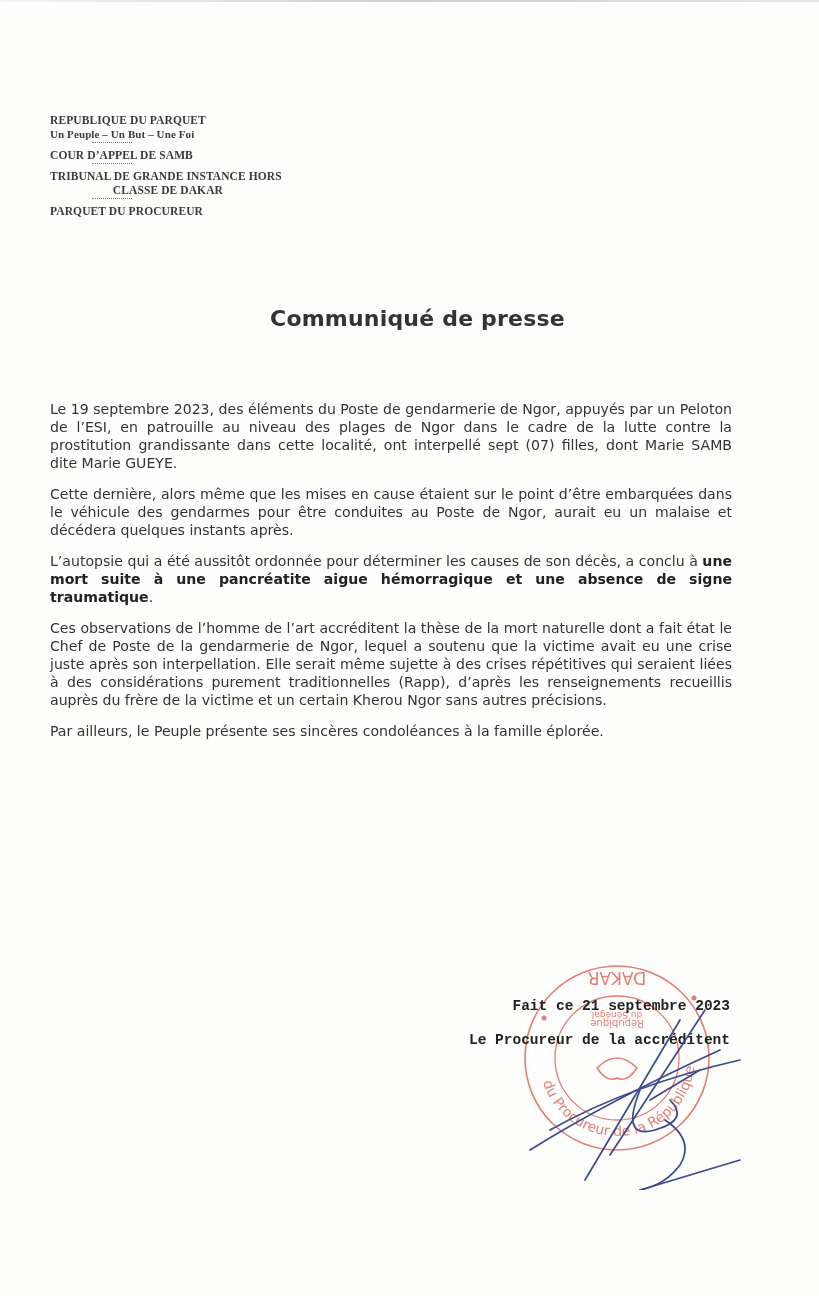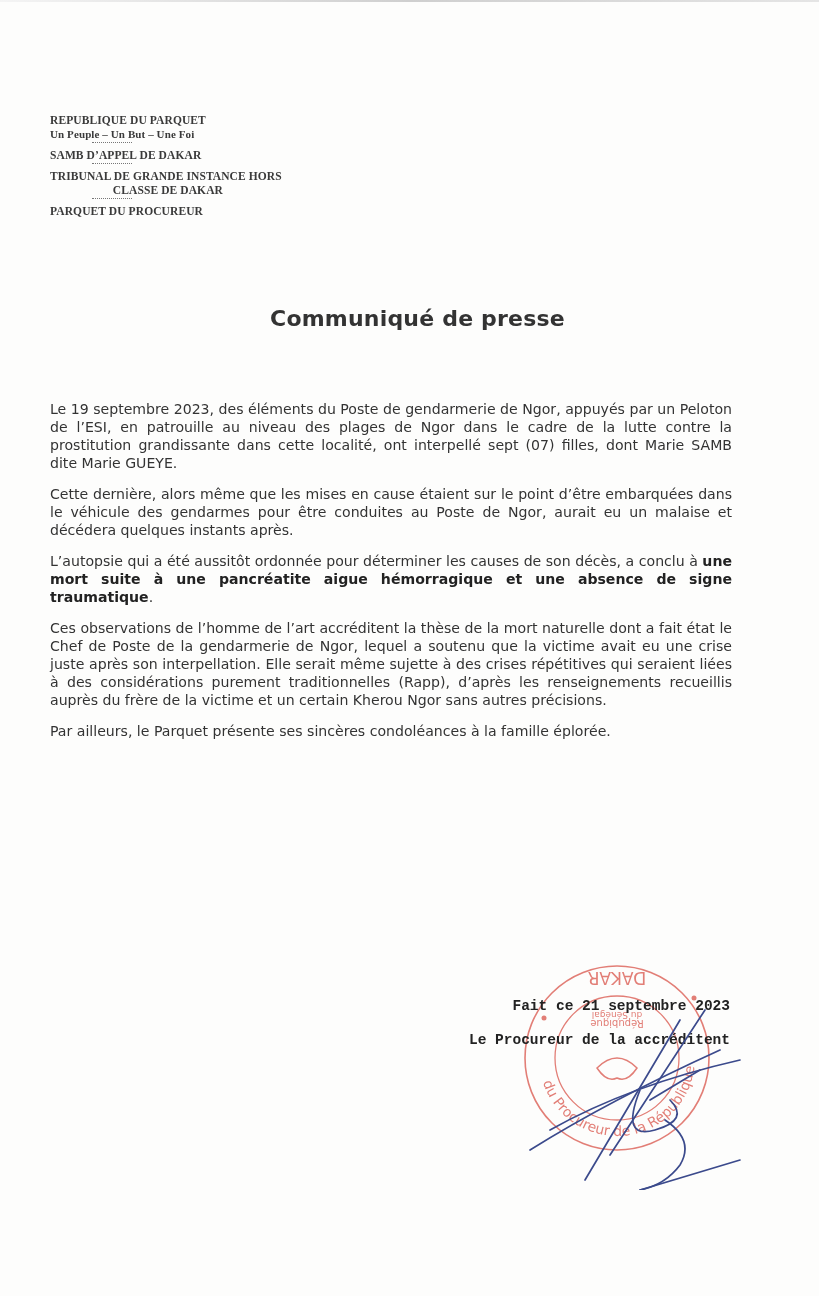--- a/index.html
+++ b/index.html
@@ -66,36 +66,36 @@
   </style>
 </head>
 <body>
 
 <div class="top-edge"></div>
 
 <div class="header">
   <span class="line">REPUBLIQUE DU PARQUET</span>
   <span class="line motto">Un Peuple – Un But – Une Foi</span>
   <span class="sep"></span>
-  <span class="line">SAMB D’APPEL DE DAKAR</span>
+  <span class="line">COUR D’APPEL DE SAMB</span>
   <span class="sep"></span>
   <span class="line">TRIBUNAL DE GRANDE INSTANCE HORS</span>
   <span class="line indent">CLASSE DE DAKAR</span>
   <span class="sep"></span>
   <span class="line">PARQUET DU PROCUREUR</span>
 </div>
 
 <div class="title">Communiqué de presse</div>
 
 <div class="body-text">
   <p>Le 19 septembre 2023, des éléments du Poste de gendarmerie de Ngor, appuyés par un Peloton de l’ESI, en patrouille au niveau des plages de Ngor dans le cadre de la lutte contre la prostitution grandissante dans cette localité, ont interpellé sept (07) filles, dont Marie SAMB dite Marie GUEYE.</p>
   <p>Cette dernière, alors même que les mises en cause étaient sur le point d’être embarquées dans le véhicule des gendarmes pour être conduites au Poste de Ngor, aurait eu un malaise et décédera quelques instants après.</p>
   <p><span>L’autopsie qui a été aussitôt ordonnée pour déterminer les causes de son décès, a conclu à </span><span class="bold">une mort suite à une pancréatite aigue hémorragique et une absence de signe traumatique</span><span>.</span></p>
   <p>Ces observations de l’homme de l’art accréditent la thèse de la mort naturelle dont a fait état le Chef de Poste de la gendarmerie de Ngor, lequel a soutenu que la victime avait eu une crise juste après son interpellation. Elle serait même sujette à des crises répétitives qui seraient liées à des considérations purement traditionnelles (Rapp), d’après les renseignements recueillis auprès du frère de la victime et un certain Kherou Ngor sans autres précisions.</p>
-  <p>Par ailleurs, le Parquet présente ses sincères condoléances à la famille éplorée.</p>
+  <p>Par ailleurs, le Peuple présente ses sincères condoléances à la famille éplorée.</p>
 </div>
 
 <svg class="stamp" viewBox="0 0 230 200" xmlns="http://www.w3.org/2000/svg">
   <defs>
     <path id="ringPath" d="M 115 100 m -78 0 a 78 78 0 1 0 156 0 a 78 78 0 1 0 -156 0"></path>
   </defs>
   <circle cx="115" cy="100" r="92" fill="none" stroke="#d9544a" stroke-width="1.6"></circle>
   <circle cx="115" cy="100" r="62" fill="none" stroke="#d9544a" stroke-width="1.3"></circle>
   <text x="115" y="26" text-anchor="middle" font-family="DejaVu Sans, sans-serif" font-size="17" fill="#d9544a" transform="rotate(180 115 20)">DAKAR</text>
   <text font-family="DejaVu Sans, sans-serif" font-size="14" fill="#d9544a">

